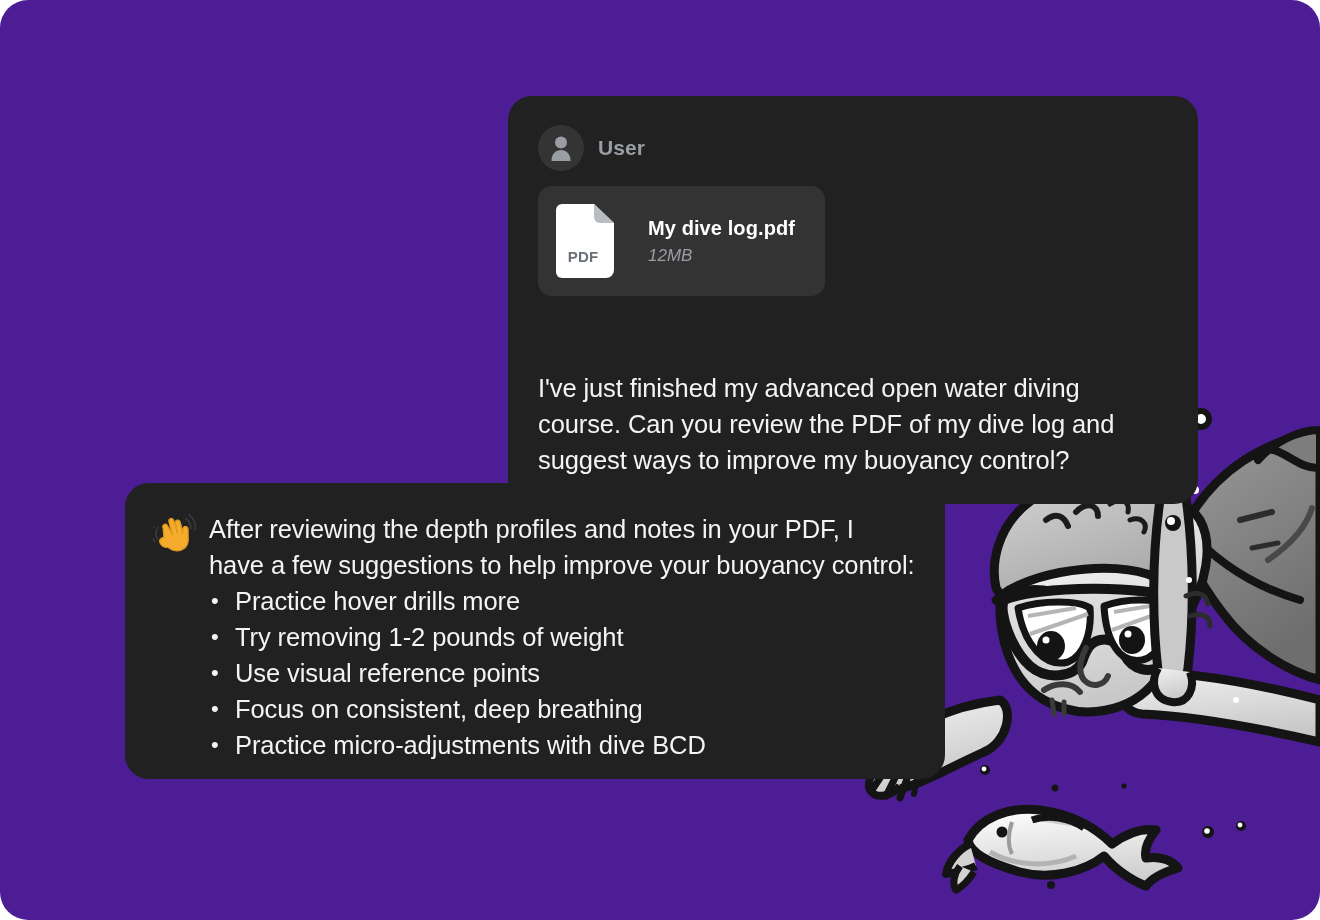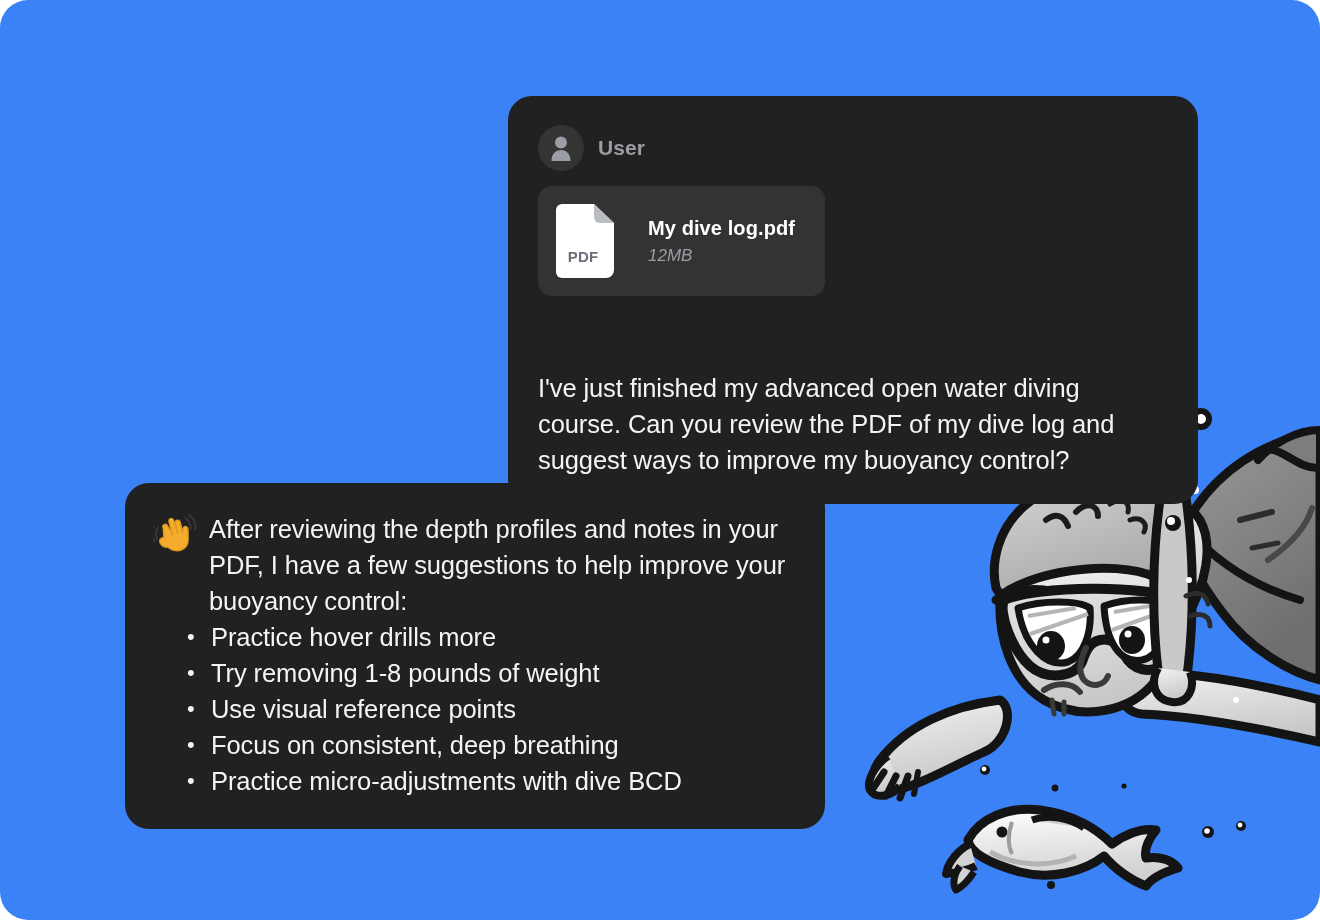--- a/index.html
+++ b/index.html
@@ -14,21 +14,21 @@
     font-family: "Liberation Sans", sans-serif;
     -webkit-font-smoothing: antialiased;
   }
 
   #page {
     position: relative;
     width: 1320px;
     height: 920px;
     border-radius: 28px;
     overflow: hidden;
-    background: #3b82f6;
+    background: #4c1d95;
   }
 
   
   #illustration {
     position: absolute;
     inset: 0;
     z-index: 1;
     pointer-events: none;
   }
 
@@ -130,22 +130,22 @@
     line-height: 36px;
     color: #f4f4f4;
     letter-spacing: -0.1px;
     margin-top: 48px;
   }
 
   
   #assistant-bubble {
     left: 125px;
     top: 483px;
-    width: 700px;
-    padding: 28px 30px 30px 28px;
+    width: 820px;
+    padding: 28px 30px 16px 28px;
     box-sizing: border-box;
   }
 
   .assistant-intro {
     display: flex;
     gap: 12px;
     align-items: flex-start;
   }
   .wave-emoji {
     flex: 0 0 auto;
@@ -166,20 +166,21 @@
     margin: 0;
     padding: 0 0 0 58px;
     list-style: none;
   }
   .suggestion-list li {
     position: relative;
     font-size: 25.5px;
     line-height: 36px;
     color: #f4f4f4;
     letter-spacing: -0.1px;
+    margin-left: 24px;
   }
   .suggestion-list li::before {
     content: "\2022";
     position: absolute;
     left: -24px;
     top: 0;
     font-size: 22px;
     color: #f4f4f4;
   }
 </style>
@@ -428,21 +429,21 @@
               <path d="M7 12 C4 15 3 19 4 23" fill="none" stroke="#3a3a3a" stroke-width="1.8" stroke-linecap="round"></path>
               <path d="M3 10 C-1 15 -1 21 1 25" fill="none" stroke="#3a3a3a" stroke-width="1.6" stroke-linecap="round"></path>
             </g>
           </svg>
         </div>
         <div class="assistant-text">After reviewing the depth profiles and notes in your PDF, I have a few suggestions to help improve your buoyancy control:</div>
       </div>
 
       <ul class="suggestion-list">
         <li>Practice hover drills more</li>
-        <li>Try removing 1-8 pounds of weight</li>
+        <li>Try removing 1-2 pounds of weight</li>
         <li>Use visual reference points</li>
         <li>Focus on consistent, deep breathing</li>
         <li>Practice micro-adjustments with dive BCD</li>
       </ul>
     </div>
 
   </div>
 </div>
 
 </body></html>

